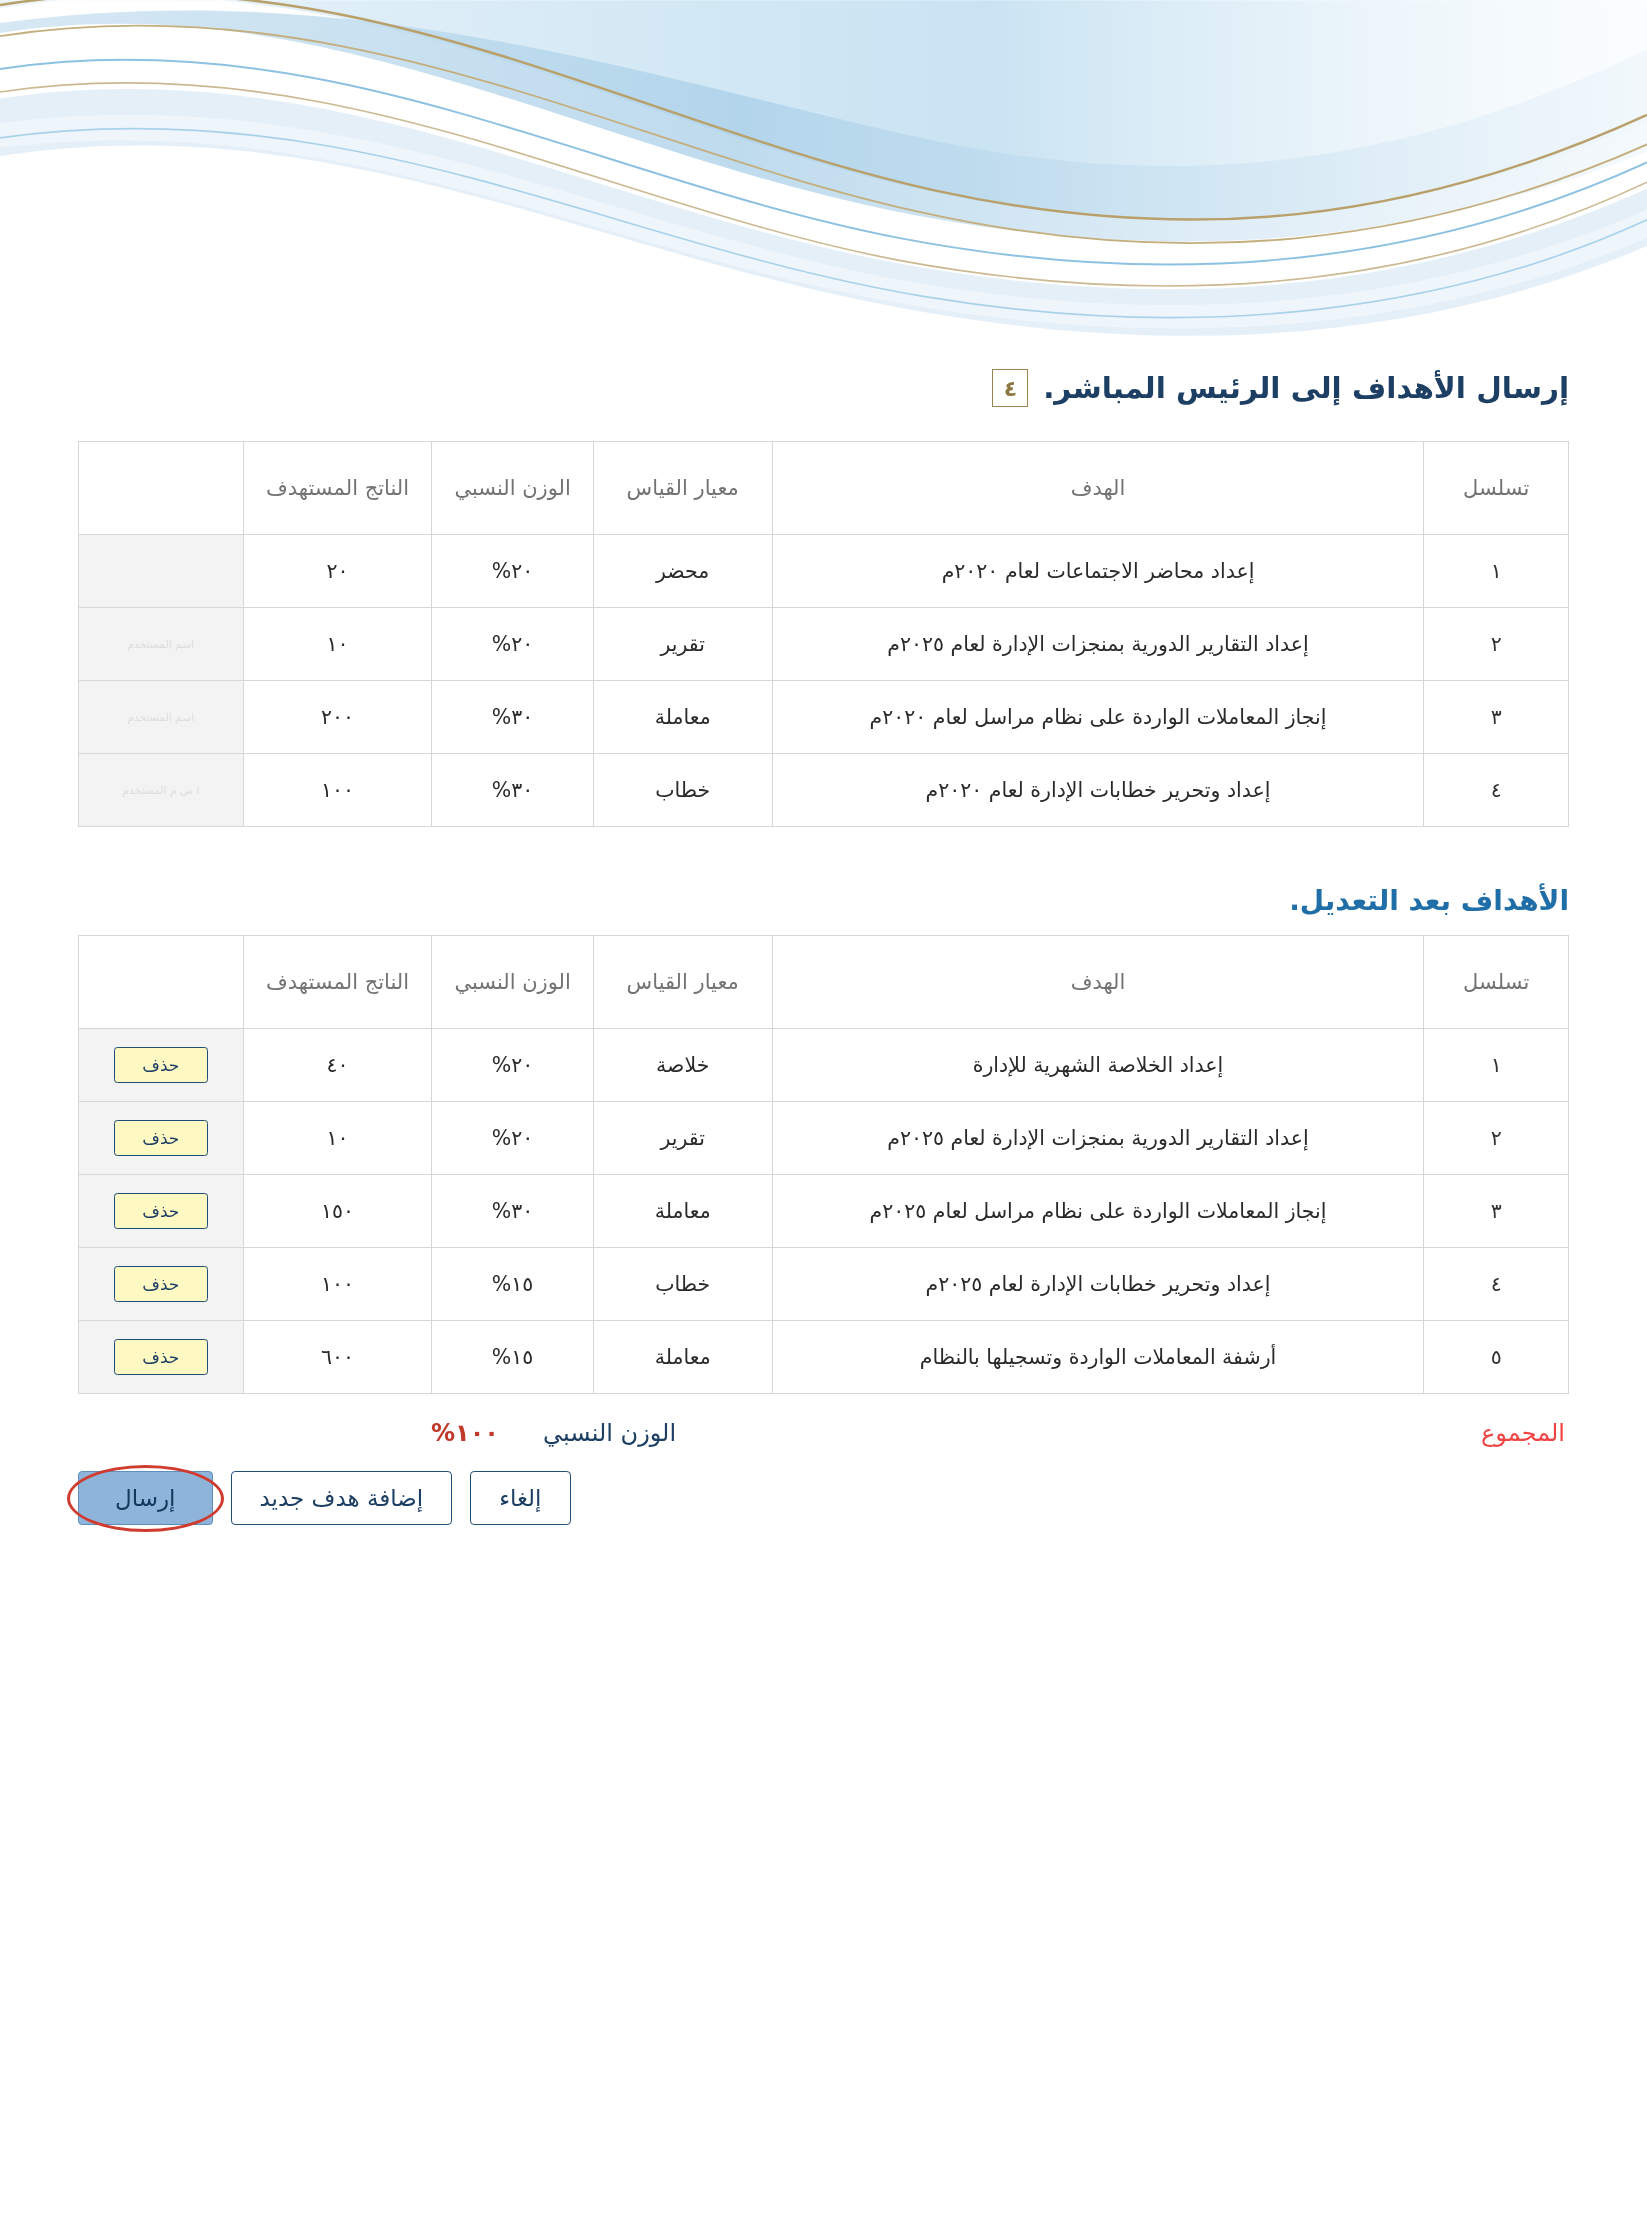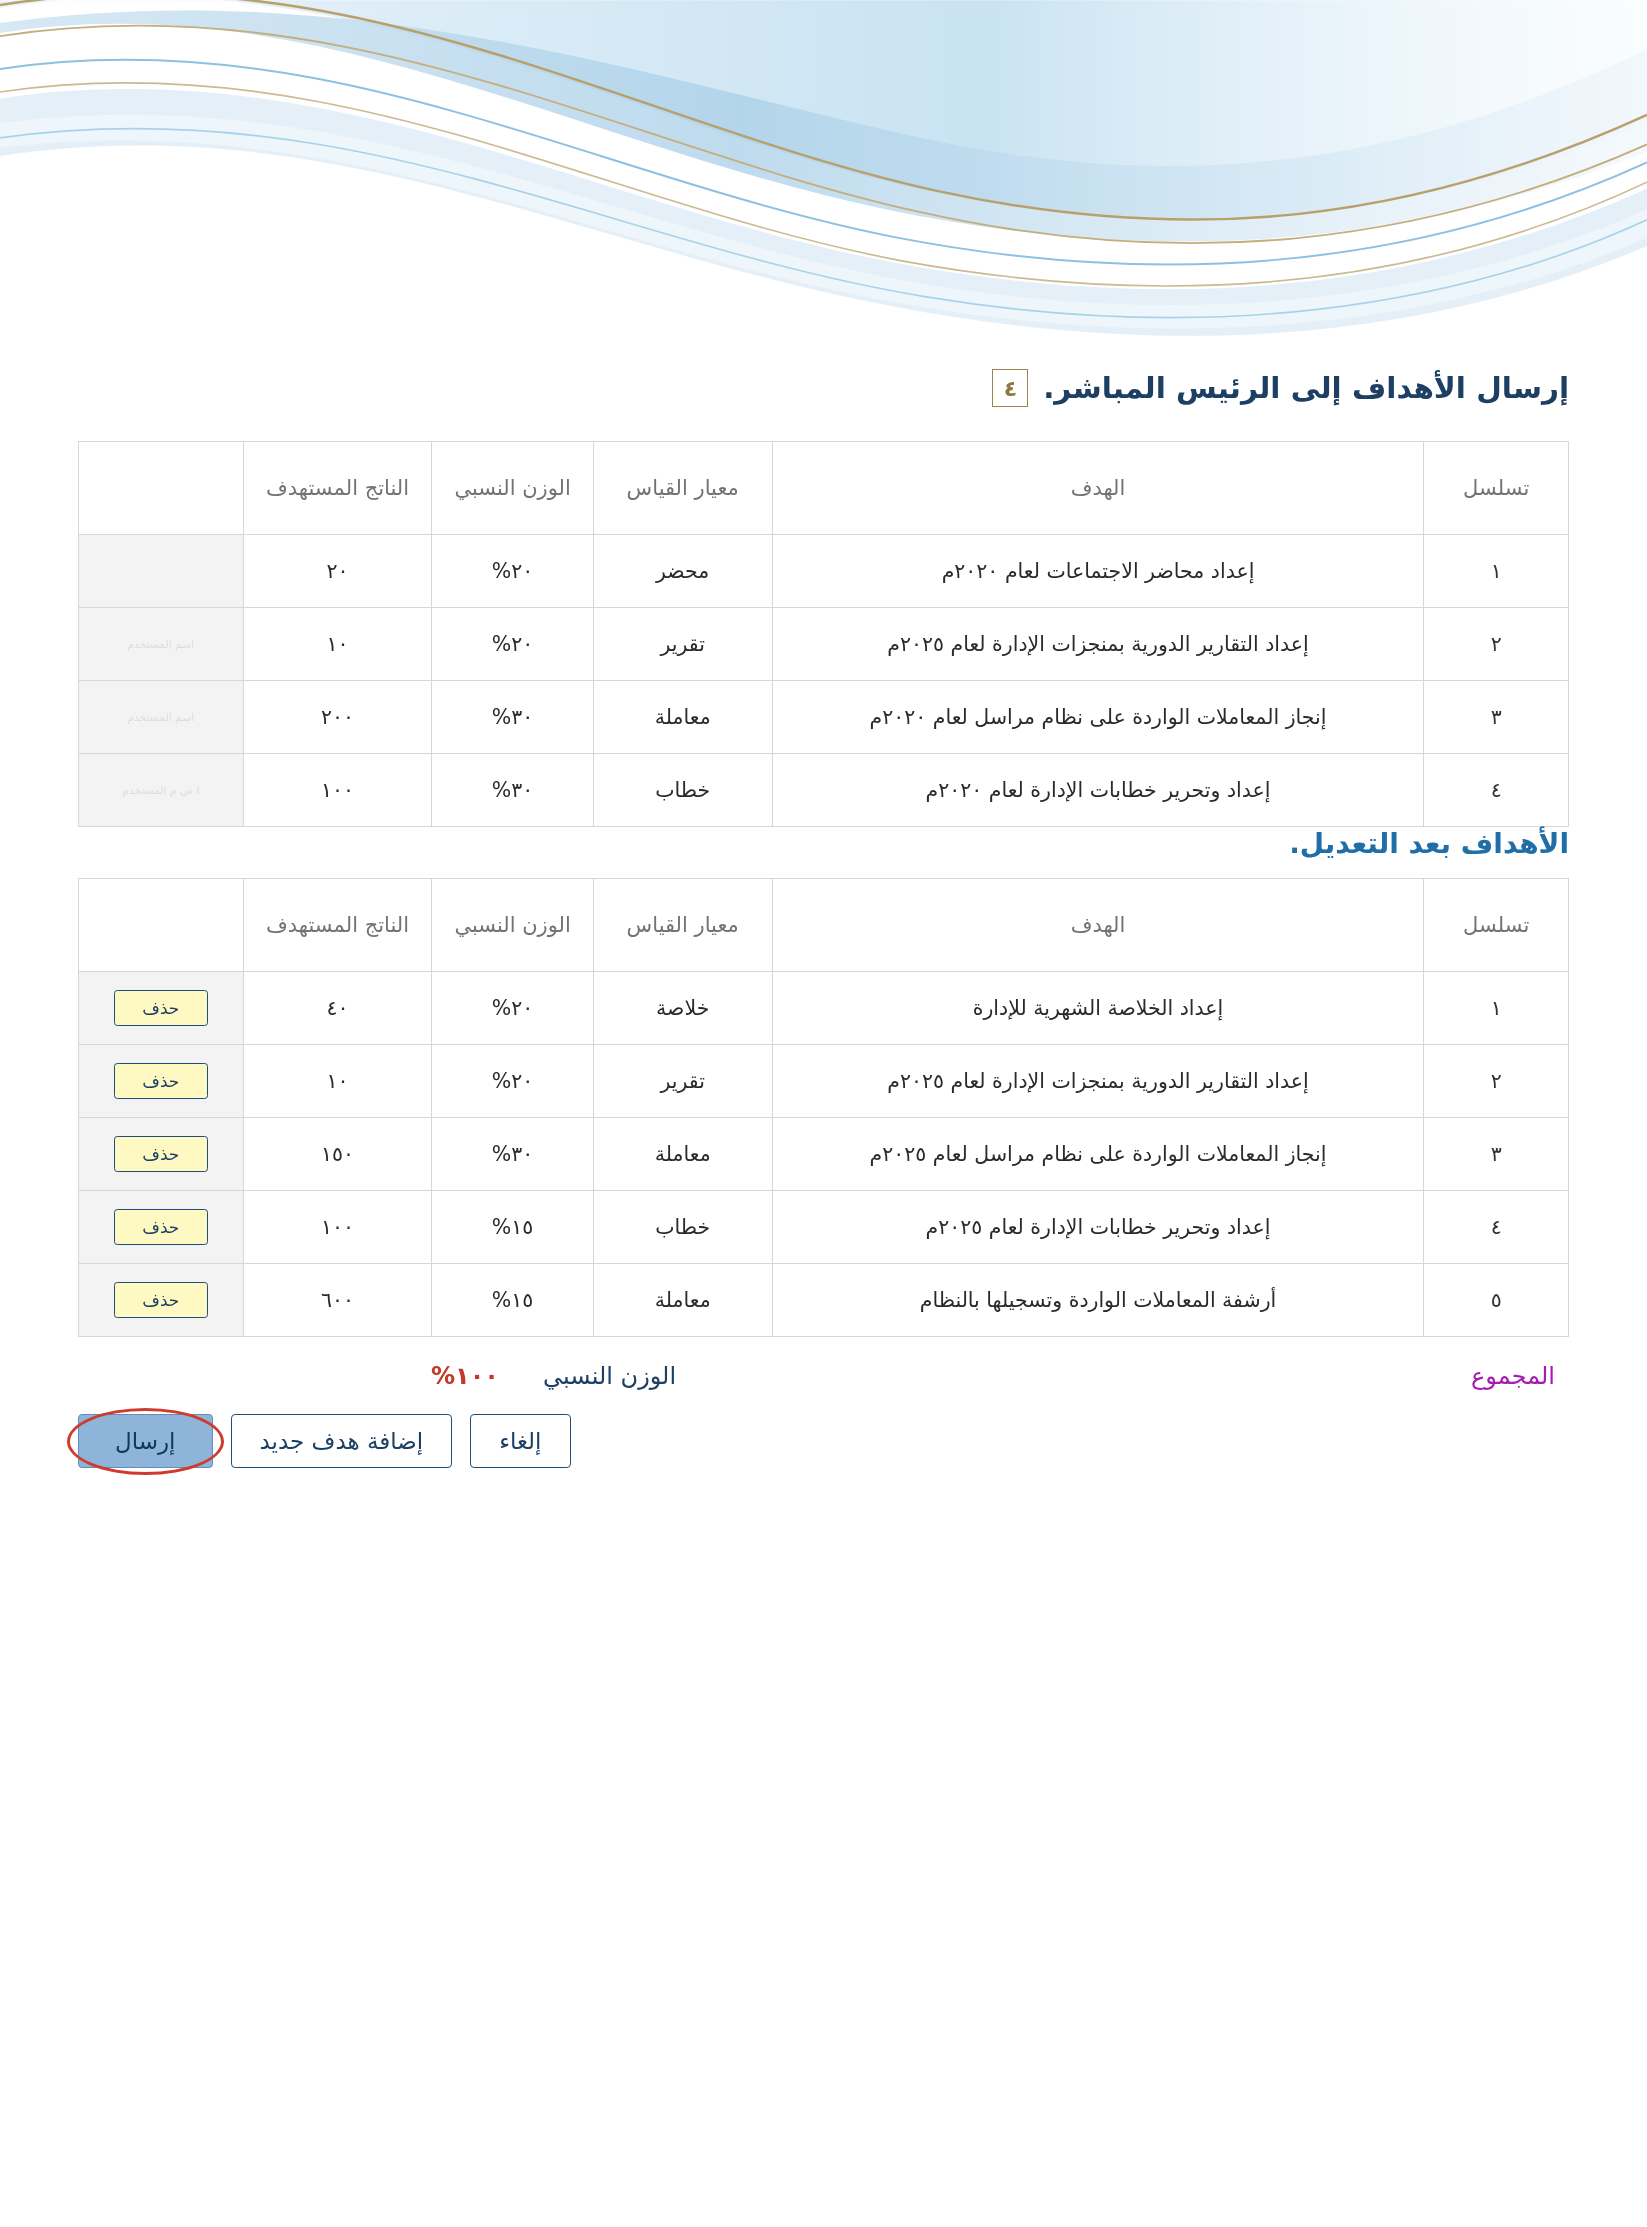--- a/index.html
+++ b/index.html
@@ -66,21 +66,21 @@
     letter-spacing: 0;
   }
 
   .sub-title {
     font-size: 28px;
     font-weight: bold;
     color: #1f6ea8;
     text-align: right;
     margin: 0 0 18px 0;
   }
-  .sub-title.second { }
+  .sub-title.second { margin-top: 57px; }
 
   
   table.goals {
     width: 100%;
     border-collapse: collapse;
     table-layout: fixed;
     background: #ffffff;
     font-size: 20.5px;
     color: #2a2a2a;
   }
@@ -146,22 +146,22 @@
   .totals-row {
     display: flex;
     flex-direction: row;
     align-items: center;
     margin-top: 24.6px;
     font-size: 24px;
     color: #1c3f63;
   }
   .totals-row .total-label {
     font-weight: normal;
-    color: #a21caf;
-    margin-right: 14px;
+    color: #ef4444;
+    margin-right: 4px;
   }
   .totals-row .spacer { flex: 1; }
   .totals-row .weight-label { color: #1c3f63; margin-left: 23px; }
   .totals-row .weight-value { color: #c0392b; font-weight: bold; }
   .totals-inner {
     display: flex;
     align-items: center;
     gap: 21px;
     margin-left: 353px;
   }

